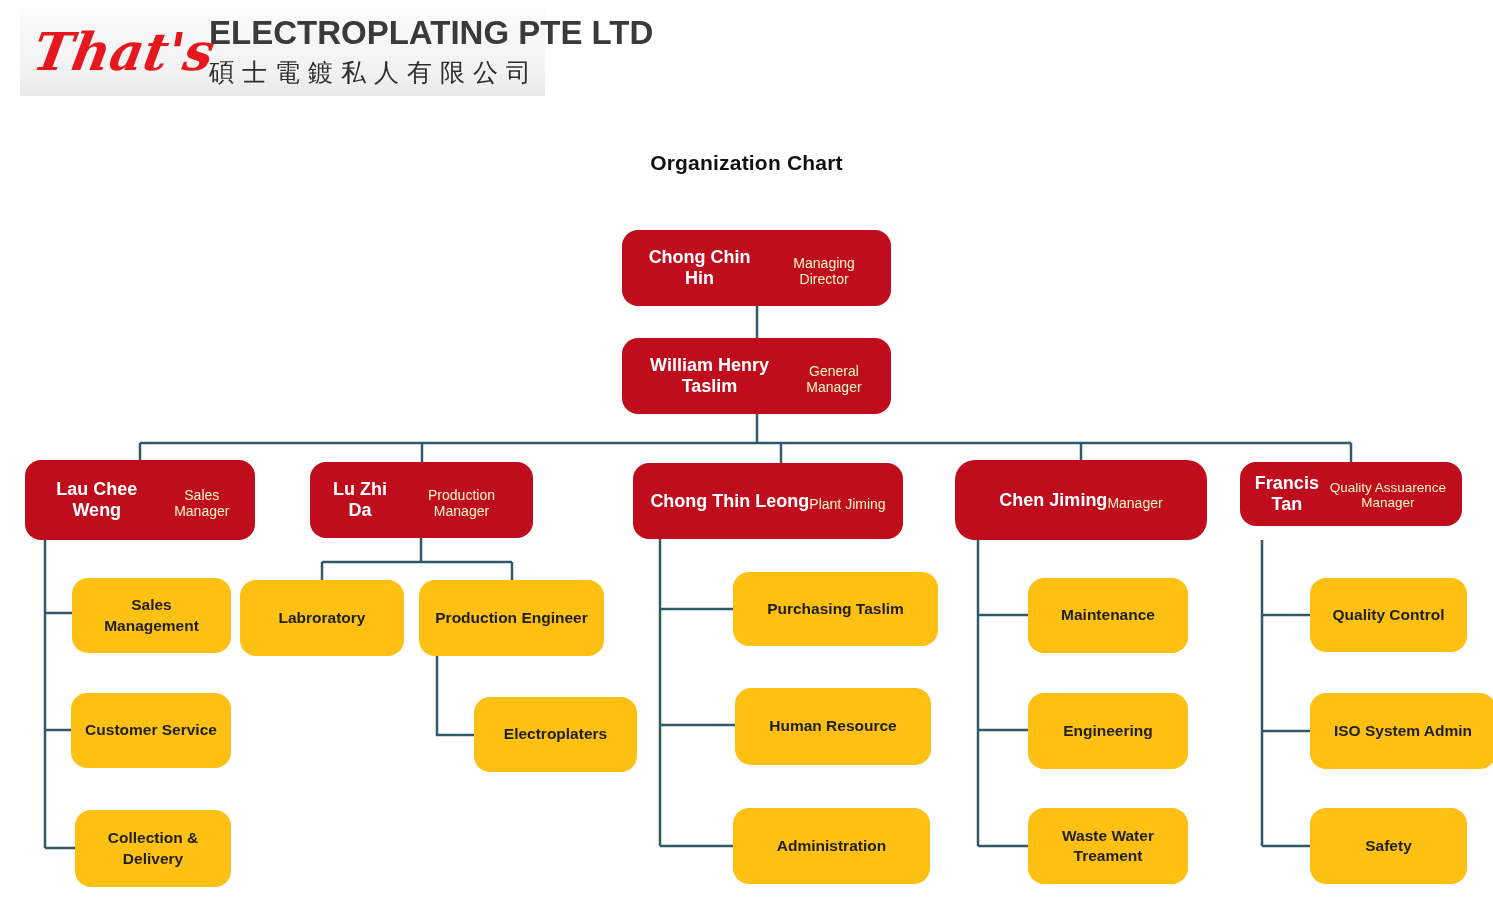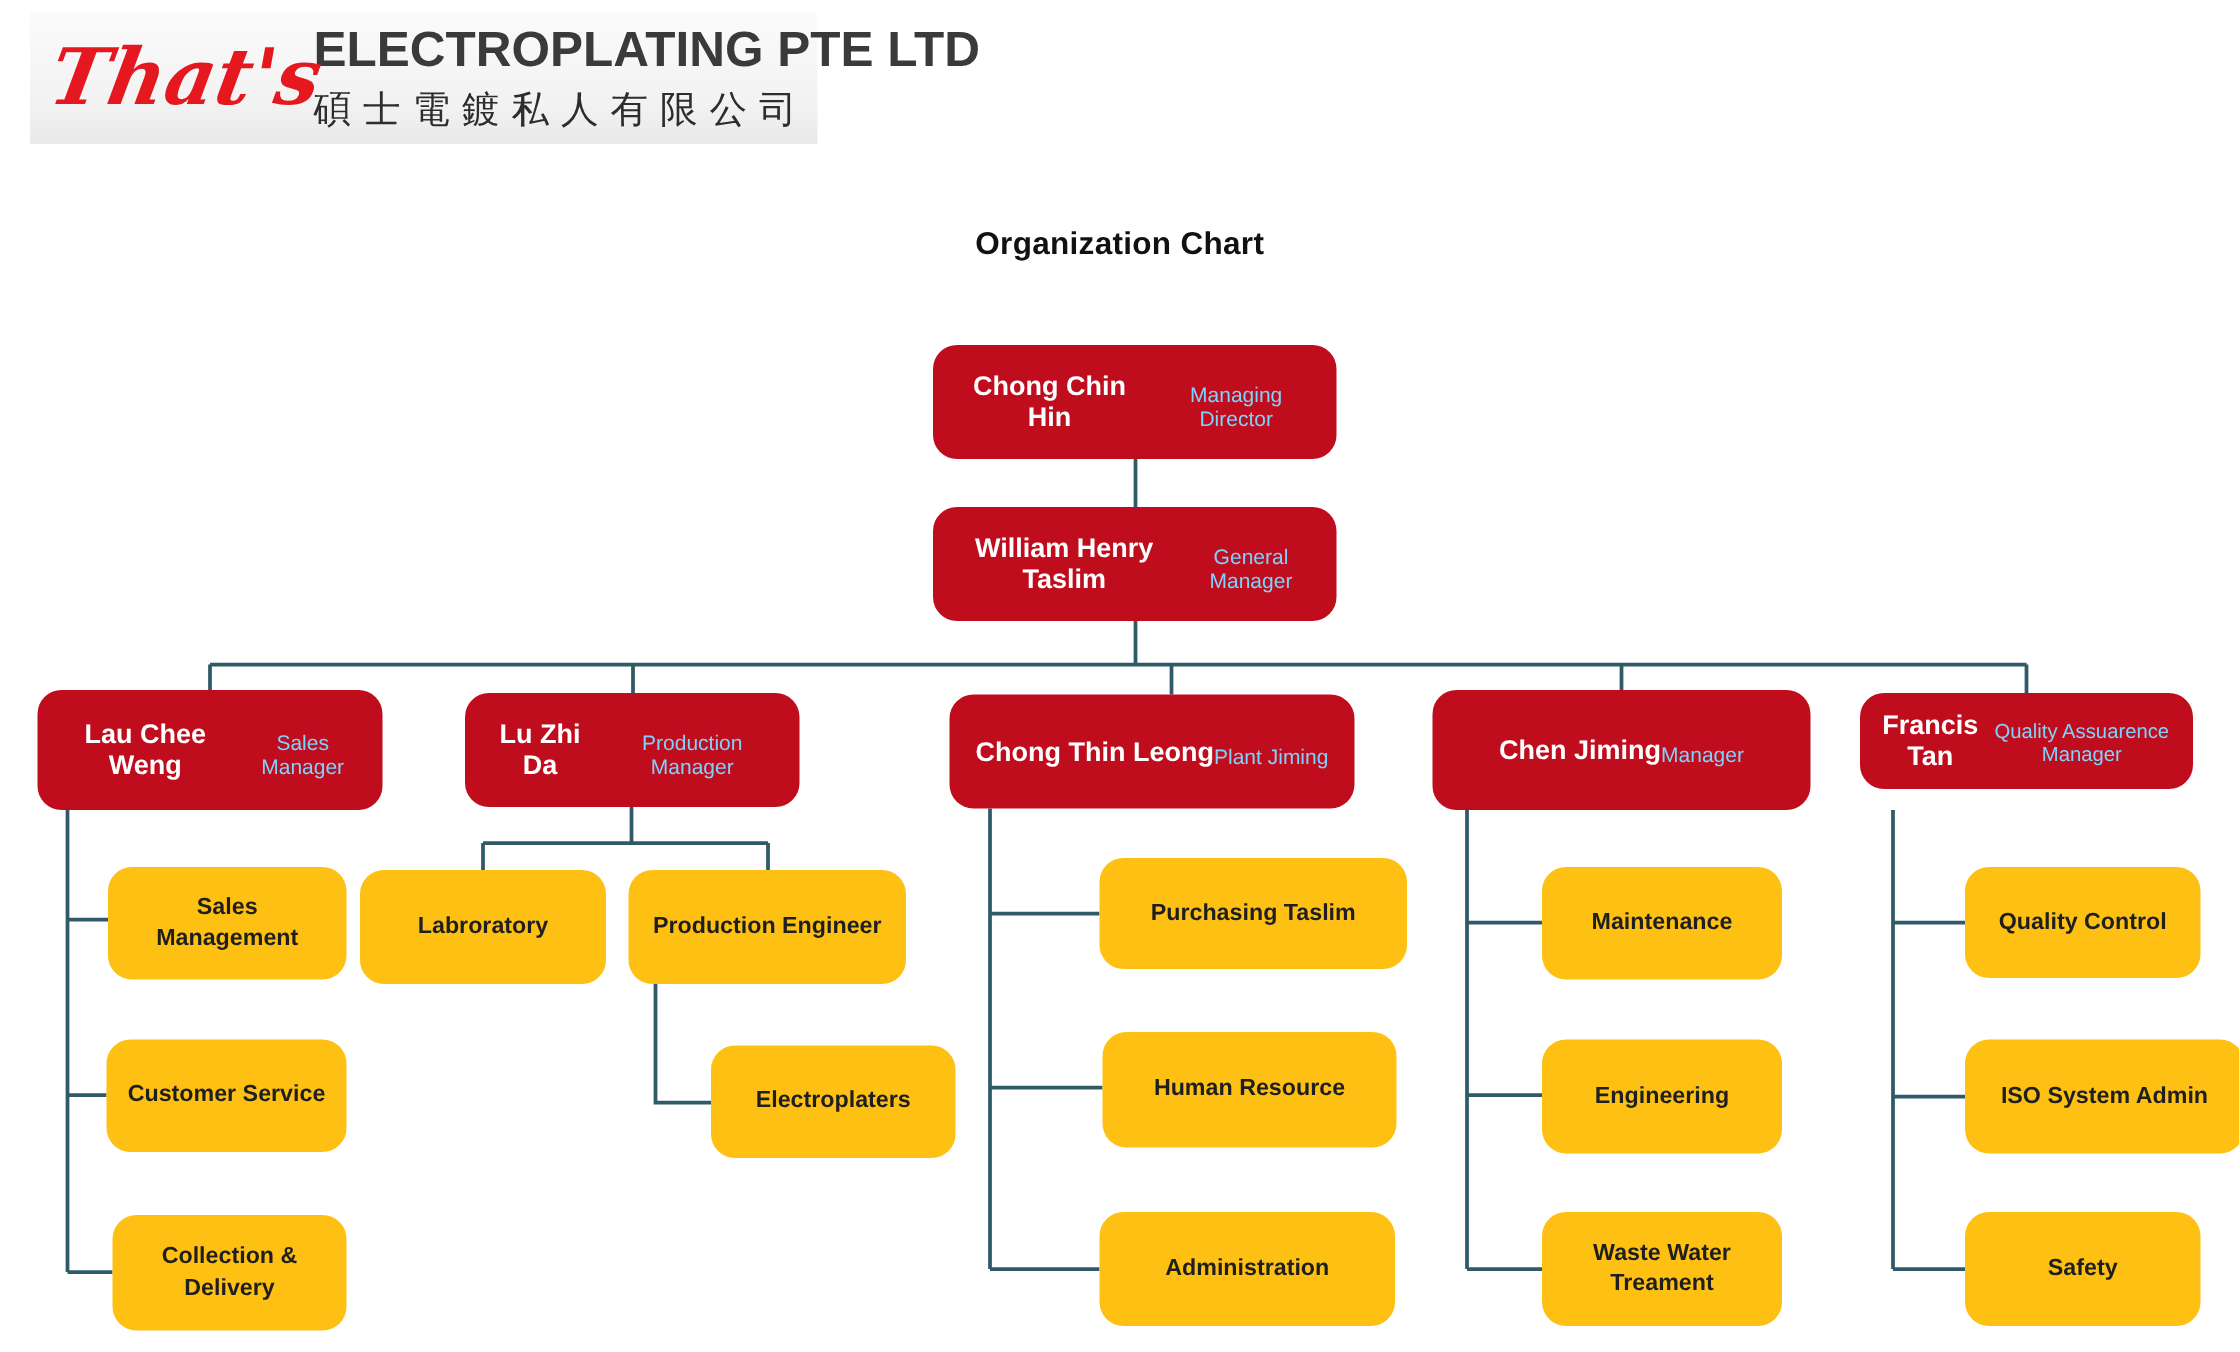--- a/index.html
+++ b/index.html
@@ -42,21 +42,21 @@
     position:absolute;left:0;top:151px;width:1493px;text-align:center;
     font-size:21px;font-weight:bold;color:var(--title-ink);letter-spacing:.2px;
   }
   
   .node{
     position:absolute;border-radius:16px;display:flex;flex-direction:row;
     justify-content:center;align-items:center;text-align:center;padding:4px 10px;
   }
   .node.red{background:var(--box-red);color:#ffffff;}
   .node.red .node-name{font-size:18px;font-weight:bold;line-height:1.15;}
-  .node.red .node-role{font-size:14px;margin-top:7px;color:#7dd3fc;line-height:1.1;}
+  .node.red .node-role{font-size:14px;margin-top:7px;color:#fef9c3;line-height:1.1;}
   .node.red.tight .node-role{margin-top:4px;font-size:13.5px;}
   .node.yellow{
     background:var(--box-yellow);color:var(--yellow-ink);
     font-weight:bold;font-size:15.5px;line-height:1.3;
   }
   
   .lines{position:absolute;left:0;top:0;pointer-events:none;}
   .lines path{stroke:var(--connector);stroke-width:2.5;fill:none;}
 </style>
 </head>
@@ -132,21 +132,21 @@
   <div class="node red" style="left:25px;top:460px;width:230px;height:80px;">
     <div class="node-name">Lau Chee Weng</div>
     <div class="node-role">Sales Manager</div>
   </div>
 
   <div class="node red" style="left:633px;top:463px;width:270px;height:76px;">
     <div class="node-name">Chong Thin Leong</div>
     <div class="node-role">Plant Jiming</div>
   </div>
 
-  <div class="node red" style="left:955px;top:460px;width:252px;height:80px;">
+  <div class="node red" style="left:955px;top:460px;width:252px;height:80px;border-radius:20px;">
     <div class="node-name">Chen Jiming</div>
     <div class="node-role">Manager</div>
   </div>
 
   <div class="node red tight" style="left:1240px;top:462px;width:222px;height:64px;">
     <div class="node-name">Francis Tan</div>
     <div class="node-role">Quality Assuarence Manager</div>
   </div>
 
   <div class="node yellow" style="left:72px;top:578px;width:159px;height:75px;">Sales Management</div>

